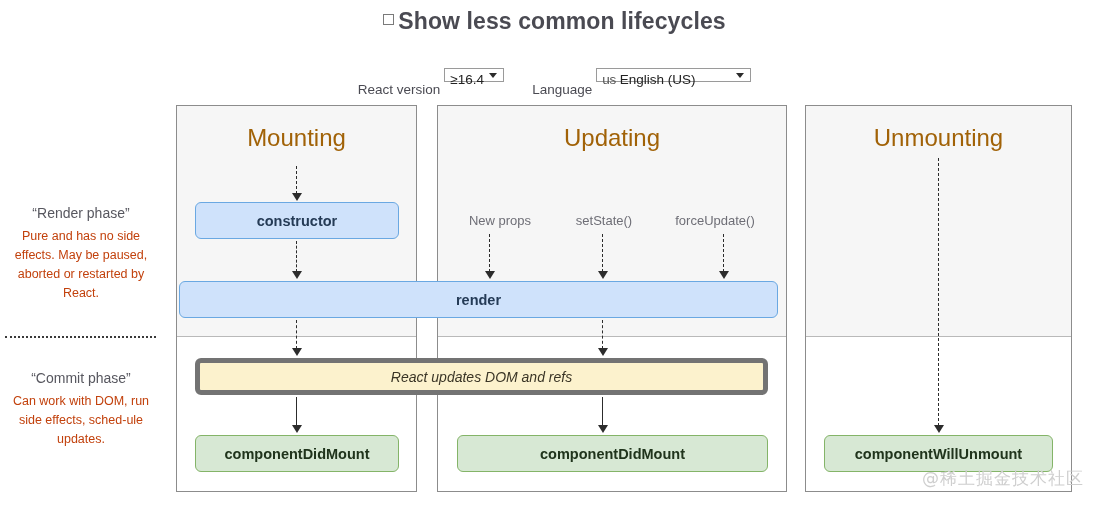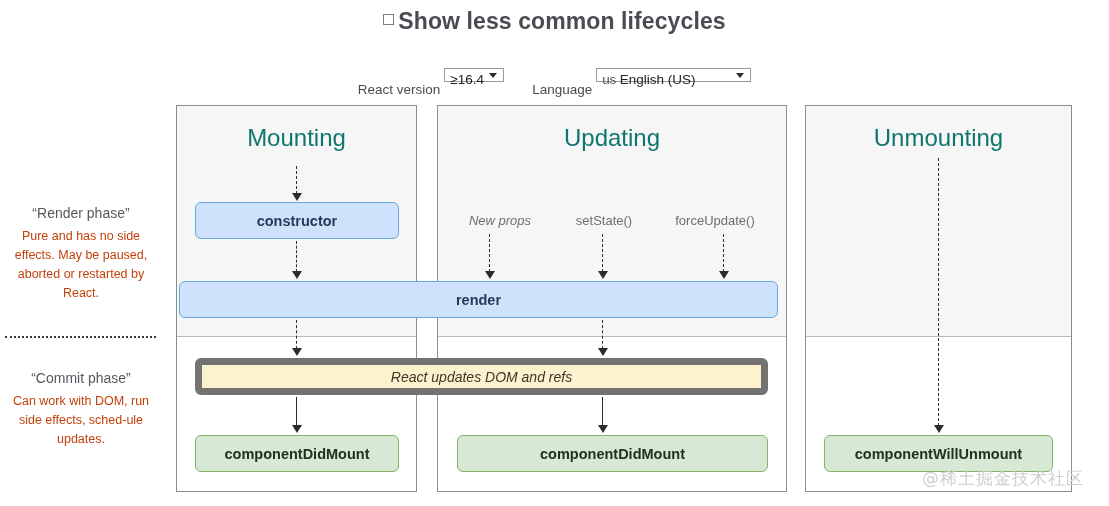--- a/index.html
+++ b/index.html
@@ -153,59 +153,59 @@
     background: #f6f6f6;
     border-bottom: 1px solid #b9b9b9;
     box-sizing: border-box;
   }
   .col-title {
     position: absolute;
     left: 0; top: 18px;
     width: 100%;
     text-align: center;
     font-size: 24px;
-    color: #0f766e;
+    color: #a16207;
     font-weight: 400;
   }
 
   
   .node {
     position: absolute;
     box-sizing: border-box;
     border-radius: 6px;
     display: flex;
     align-items: center;
     justify-content: center;
     font-size: 14.5px;
     font-weight: bold;
     white-space: nowrap;
   }
   .node.blue  { background: #cfe2fb; border: 1px solid #6aa8e2; color: #253b56; }
   .node.green { background: #d7e8d4; border: 1px solid #84b468; color: #20341c; }
   .node.yellow{
-    background: #fcf2cd; border: 7px solid #737373; color: #3a3526;
+    background: #fcf2cd; border: 5px solid #737373; color: #3a3526;
     font-style: italic; font-weight: normal; font-size: 14px;
   }
 
   #node-constructor        { left: 195px; top: 202px; width: 204px; height: 37px; }
   #node-render             { left: 179px; top: 281px; width: 599px; height: 37px; }
   #node-react-updates      { left: 195px; top: 358px; width: 573px; height: 37px; }
   #node-did-mount          { left: 195px; top: 435px; width: 204px; height: 37px; }
   #node-did-update         { left: 457px; top: 435px; width: 311px; height: 37px; }
   #node-will-unmount       { left: 824px; top: 435px; width: 229px; height: 37px; }
 
   
   .trigger-label {
     position: absolute;
     font-size: 13px;
     color: #6e6e76;
     white-space: nowrap;
     text-align: center;
   }
-  #trg-new-props   { left: 452px; top: 213px; width: 96px; font-style: italic; }
+  #trg-new-props   { left: 452px; top: 213px; width: 96px; }
   #trg-set-state   { left: 558px; top: 213px; width: 92px; }
   #trg-force-update{ left: 658px; top: 213px; width: 114px; }
 
   
   .arrow { position: absolute; }
   .arrow .shaft {
     position: absolute;
     left: 0; top: 0;
     width: 0;
     height: calc(100% - 7px);

